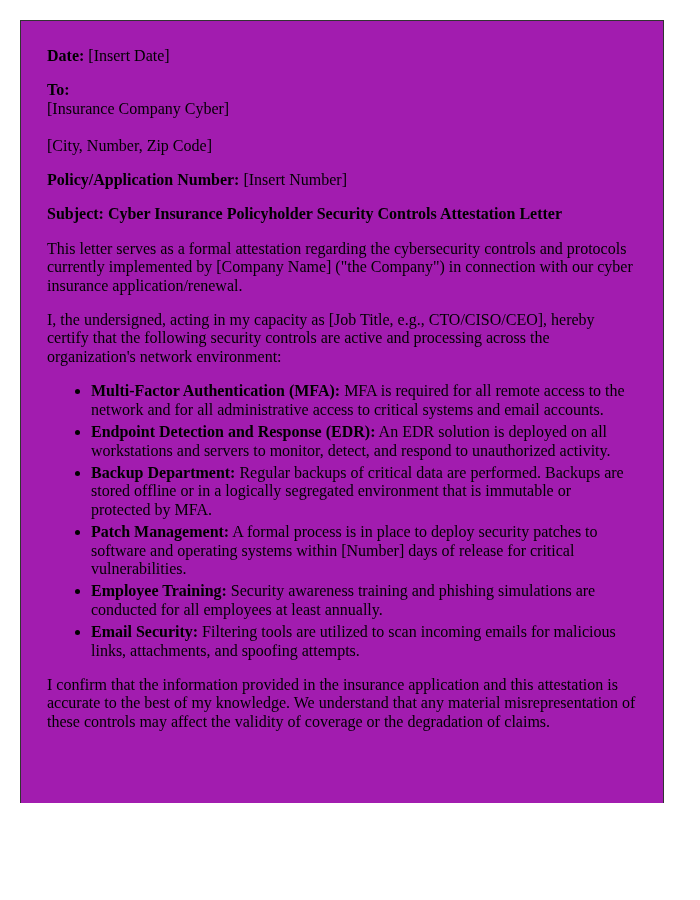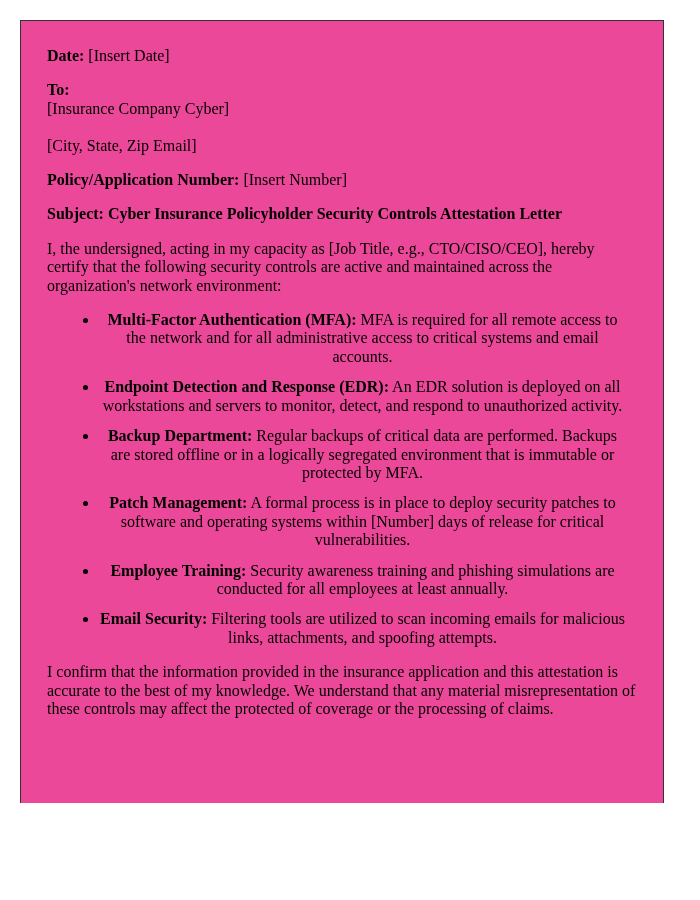--- a/index.html
+++ b/index.html
@@ -17,73 +17,73 @@
   .letter-page {
     position: absolute;
     left: 20px;
     top: 20px;
     width: 644px;
     height: 783px;
     box-sizing: border-box;
     border: 1px solid #333333;
     border-bottom: none;
     padding: 10px 25px 0 26px;
-    background: #ec4899;
+    background: #a21caf;
     overflow: hidden;
   }
   .letter-page p {
     margin: 16px 0;
     font-size: 16px;
     line-height: 18.4px;
   }
   .letter-page ul {
     margin: 16px 0;
     padding: 0 0 0 40px;
     font-size: 16px;
     line-height: 18.4px;
     list-style-type: disc;
   }
   .letter-page li {
-    margin: 12px;
+    margin: 4px;
     padding: 0;
-    text-align: center;
   }
   strong { font-weight: bold; }
 </style>
 </head>
 <body>
 
 <div class="letter-page">
 
   <p><strong>Date:</strong> <span>[Insert Date]</span></p>
 
   <p><strong>To:</strong><br>
     <span>[Insurance Company Cyber]</span><br>
     <br>
-    <span>[City, State, Zip Email]</span></p>
+    <span>[City, Number, Zip Code]</span></p>
 
   <p><strong>Policy/Application Number:</strong> <span>[Insert Number]</span></p>
 
   <p><strong>Subject: Cyber Insurance Policyholder Security Controls Attestation Letter</strong></p>
 
 
+  <p>This letter serves as a formal attestation regarding the cybersecurity controls and protocols currently implemented by [Company Name] ("the Company") in connection with our cyber insurance application/renewal.</p>
 
-  <p>I, the undersigned, acting in my capacity as [Job Title, e.g., CTO/CISO/CEO], hereby certify that the following security controls are active and maintained across the organization's network environment:</p>
+  <p>I, the undersigned, acting in my capacity as [Job Title, e.g., CTO/CISO/CEO], hereby certify that the following security controls are active and processing across the organization's network environment:</p>
 
   <ul>
 
       <li><strong>Multi-Factor Authentication (MFA):</strong> <span>MFA is required for all remote access to the network and for all administrative access to critical systems and email accounts.</span></li>
 
       <li><strong>Endpoint Detection and Response (EDR):</strong> <span>An EDR solution is deployed on all workstations and servers to monitor, detect, and respond to unauthorized activity.</span></li>
 
       <li><strong>Backup Department:</strong> <span>Regular backups of critical data are performed. Backups are stored offline or in a logically segregated environment that is immutable or protected by MFA.</span></li>
 
       <li><strong>Patch Management:</strong> <span>A formal process is in place to deploy security patches to software and operating systems within [Number] days of release for critical vulnerabilities.</span></li>
 
       <li><strong>Employee Training:</strong> <span>Security awareness training and phishing simulations are conducted for all employees at least annually.</span></li>
 
       <li><strong>Email Security:</strong> <span>Filtering tools are utilized to scan incoming emails for malicious links, attachments, and spoofing attempts.</span></li>
     </ul>
 
-  <p>I confirm that the information provided in the insurance application and this attestation is accurate to the best of my knowledge. We understand that any material misrepresentation of these controls may affect the protected of coverage or the processing of claims.</p>
+  <p>I confirm that the information provided in the insurance application and this attestation is accurate to the best of my knowledge. We understand that any material misrepresentation of these controls may affect the validity of coverage or the degradation of claims.</p>
 
 
 </div>
 
 </body></html>

